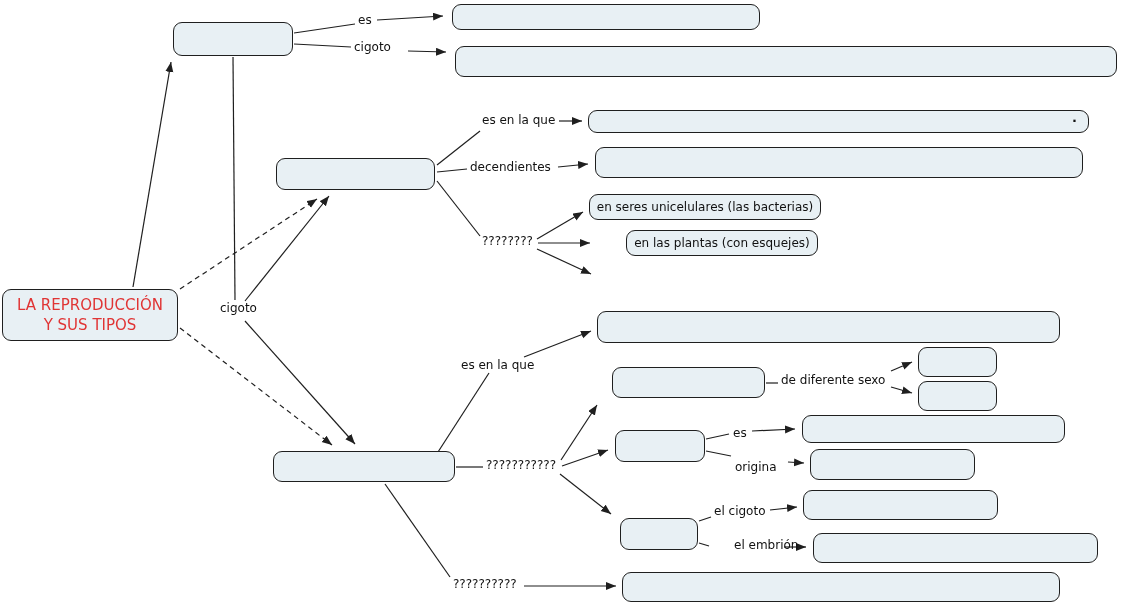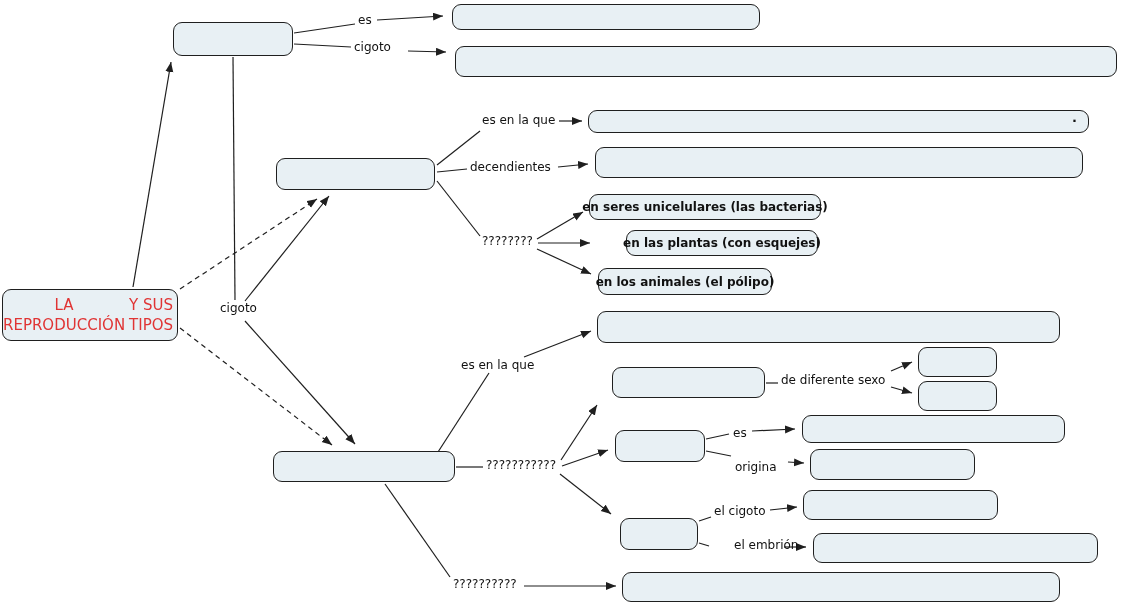--- a/index.html
+++ b/index.html
@@ -2,23 +2,23 @@
 <html><head>
 <meta charset="utf-8">
 <style>
   html,body{margin:0;padding:0;background:#fff;}
   .canvas{position:relative;width:1142px;height:606px;background:#fff;
           font-family:"DejaVu Sans", sans-serif;overflow:hidden;}
   svg.edges{position:absolute;left:0;top:0;width:1142px;height:606px;}
   .box{position:absolute;background:#e8f0f4;border:1.4px solid #1f1f1f;
        border-radius:9px;box-sizing:border-box;}
   .box.txt{display:flex;align-items:center;justify-content:center;
-       font-size:12px;color:#111;white-space:nowrap;padding:0 6px;font-weight:bold;}
+       font-size:12px;color:#111;white-space:nowrap;padding:0 6px;}
   .lbl{position:absolute;font-size:12px;color:#111;white-space:nowrap;line-height:14px;}
-  .root{display:flex;align-items:center;justify-content:center;
+  .root{display:flex;flex-direction:column;align-items:center;justify-content:center;
        color:#e03434;font-size:15px;line-height:20px;text-align:center;}
   .dot{position:absolute;right:11px;top:50%;transform:translateY(-58%);
        font-size:13px;color:#111;font-weight:bold;}
 </style>
 </head>
 <body>
 
 <div class="canvas">
 
   <svg class="edges" viewBox="0 0 1142 606" xmlns="http://www.w3.org/2000/svg">
@@ -74,21 +74,20 @@
   <div class="box" style="left:173px;top:22px;width:120px;height:34px;"></div>
   <div class="box" style="left:452px;top:4px;width:308px;height:26px;"></div>
   <div class="box" style="left:455px;top:46px;width:662px;height:31px;"></div>
   <div class="box" style="left:276px;top:158px;width:159px;height:32px;"></div>
   <div class="box" style="left:588px;top:110px;width:501px;height:23px;">
     <span class="dot">·</span>
   </div>
   <div class="box" style="left:595px;top:147px;width:488px;height:31px;"></div>
   <div class="box txt" style="left:589px;top:194px;width:232px;height:26px;">en seres unicelulares (las bacterias)</div>
   <div class="box txt" style="left:596px;top:230px;width:192px;height:26px;margin-left:30px;">en las plantas (con esquejes)</div>
-  <div class="box txt" style="left:598px;top:268px;width:174px;height:27px;">en los animales (el pólipo)</div>
 
   <div class="box root" style="left:2px;top:289px;width:176px;height:52px;">
     <div>LA REPRODUCCIÓN</div>
     <div>Y SUS TIPOS</div>
   </div>
 
   <div class="box" style="left:597px;top:311px;width:463px;height:32px;"></div>
   <div class="box" style="left:612px;top:367px;width:153px;height:31px;"></div>
   <div class="box" style="left:918px;top:347px;width:79px;height:30px;"></div>
   <div class="box" style="left:918px;top:381px;width:79px;height:30px;"></div>

